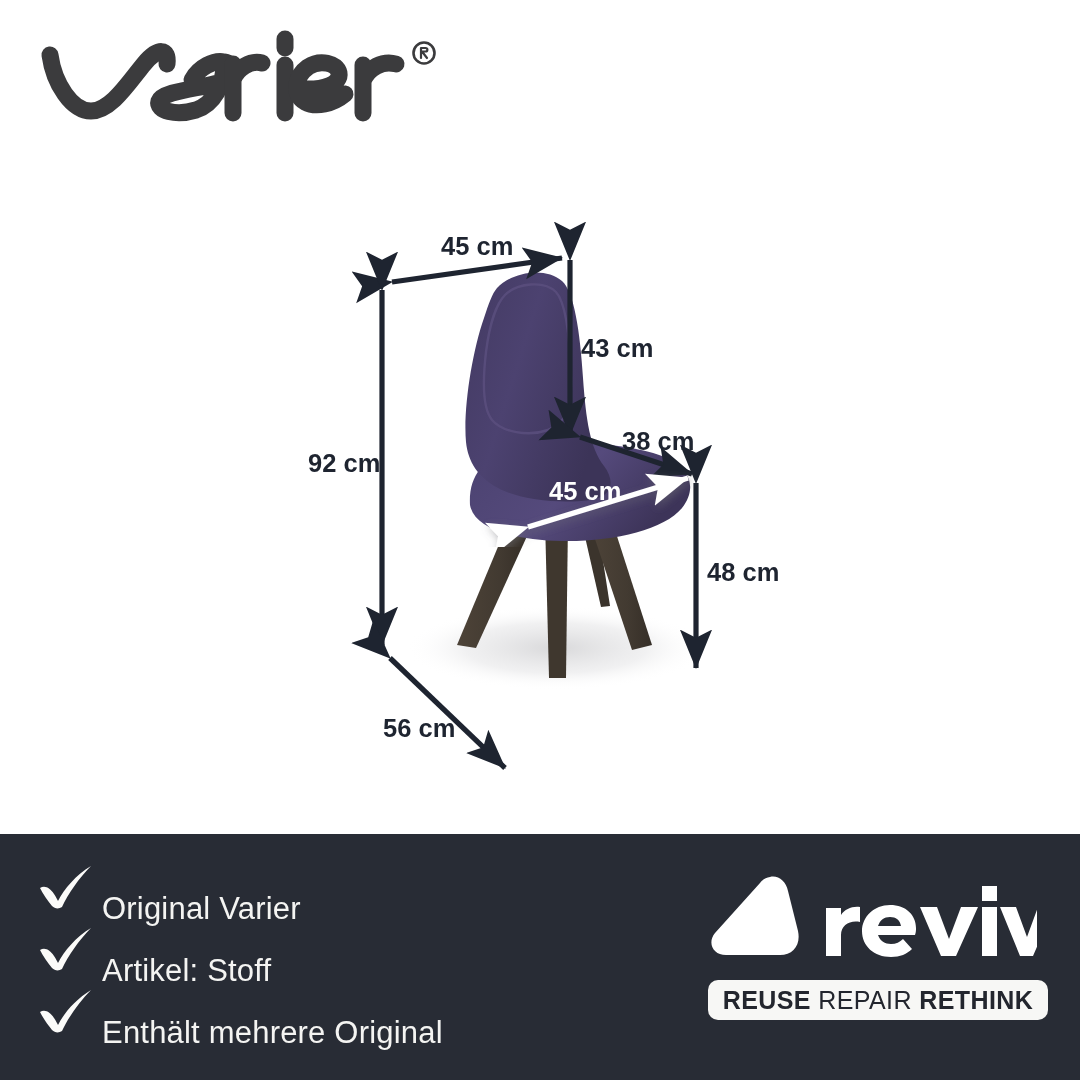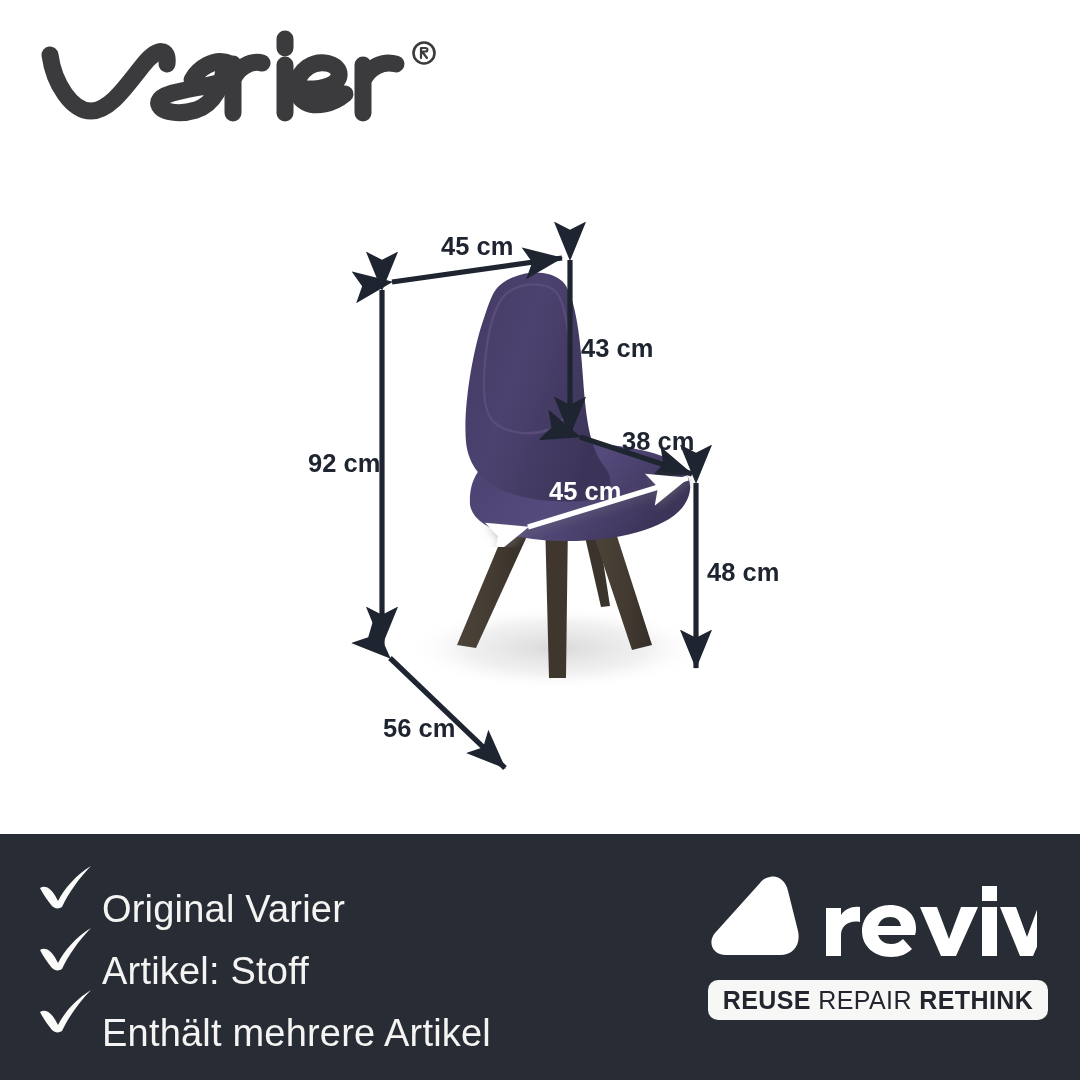--- a/index.html
+++ b/index.html
@@ -28,21 +28,21 @@
     position:absolute;left:30px;top:22px;width:600px;
   }
   .feature-row{
     display:flex;align-items:center;
     height:62px;
   }
   .check{width:72px;flex:0 0 72px;display:flex;align-items:center;justify-content:center;}
   .check svg{display:block;}
   .feature-label{
     color:#f4f4f2;
-    font-size:38px;
+    font-size:31px;
     font-weight:400;
     letter-spacing:0.2px;
     white-space:nowrap;
     margin-top:44px;
   }
 
   .revive{position:absolute;left:708px;top:28px;width:340px;height:190px;}
   .revive-top{display:flex;align-items:center;height:118px;}
   .revive-mark{flex:0 0 104px;width:104px;height:104px;}
   .revive-mark svg{display:block;}
@@ -238,21 +238,21 @@
       <div class="feature-row">
         <span class="check">
           <svg width="56" height="46" viewBox="0 0 56 46">
             <path d="M2 24 C7 21, 12 24, 16 30 C18 33, 19 35, 20 37
                      C26 25, 38 11, 53 2
                      C41 14, 30 30, 24 43
                      C21 45, 17 45, 14 42
                      C10 37, 5 30, 2 24 Z" fill="#fbfbf9"></path>
           </svg>
         </span>
-        <span class="feature-label">Enthält mehrere Artikel</span>
+        <span class="feature-label">Enthält mehrere Original</span>
       </div>
 
     </div>
 
     <div class="revive">
       <div class="revive-top">
         <span class="revive-mark">
           <svg width="104" height="104" viewBox="0 0 104 104">
             <path d="M62 8 C70 6, 78 12, 80 22
                      L90 62 C93 76, 85 86, 72 86

